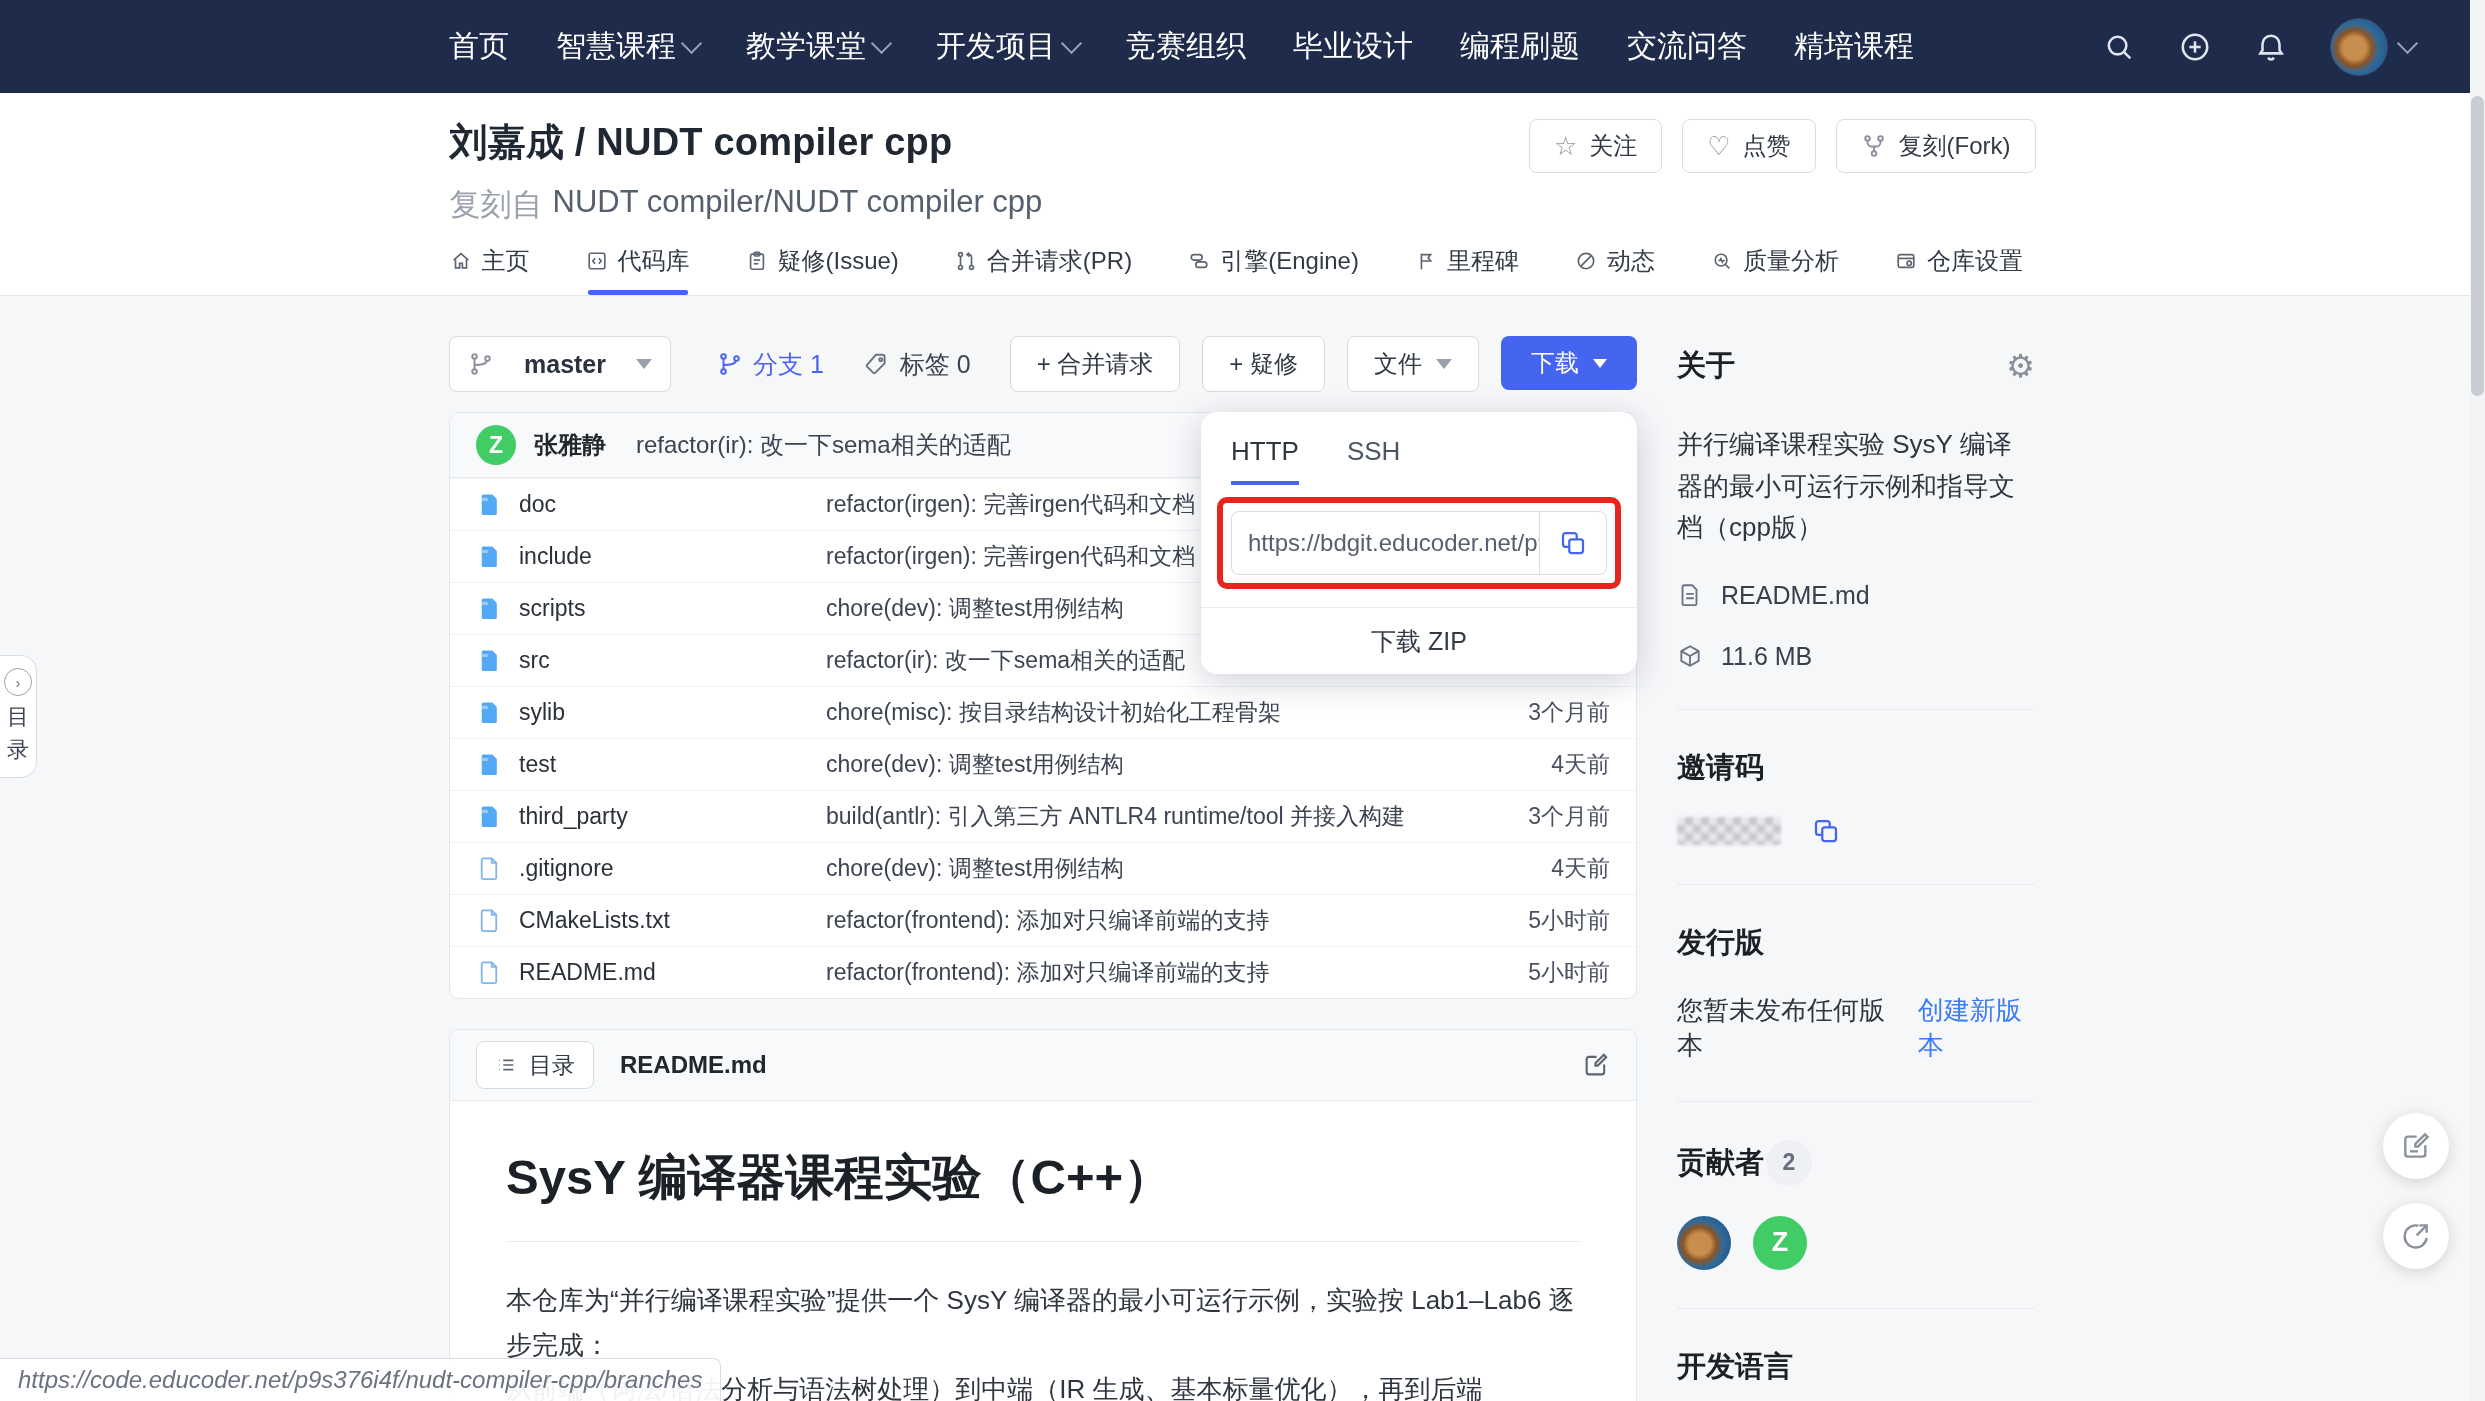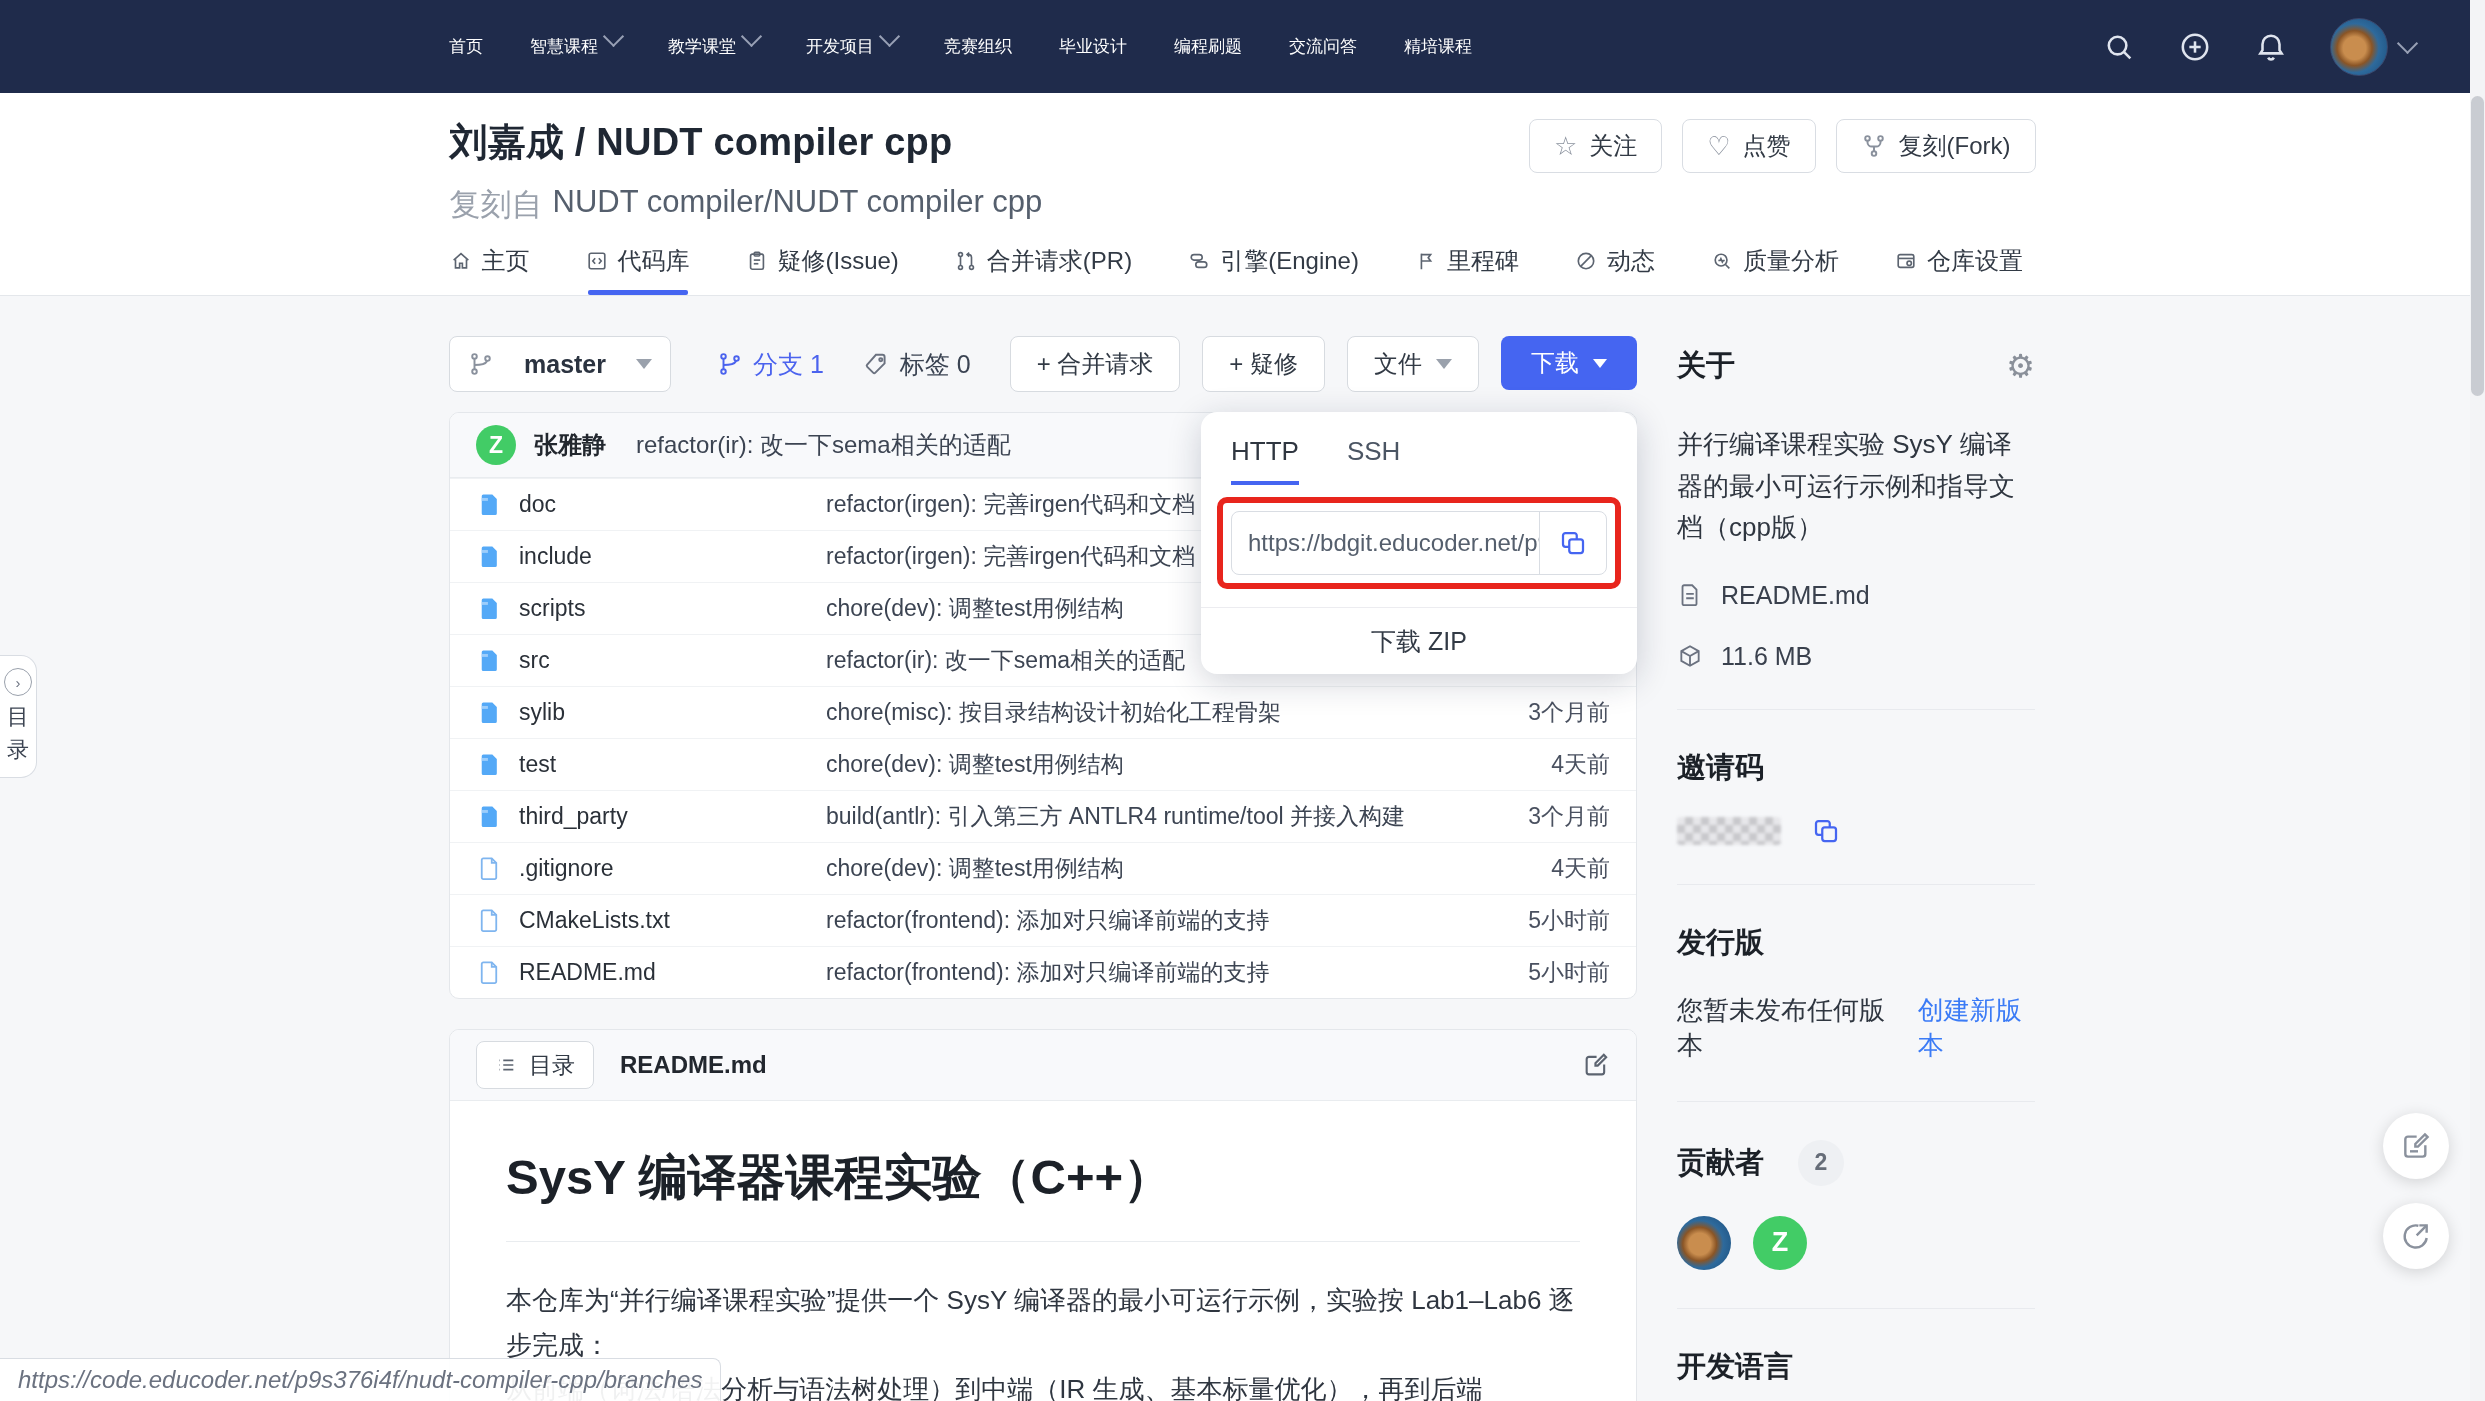--- a/index.html
+++ b/index.html
@@ -4,21 +4,21 @@
 <style>
   html,body{margin:0;padding:0;}
   .page{position:relative;width:2485px;height:1401px;background:#f6f7f9;overflow:hidden;
         font-family:"Liberation Sans","DejaVu Sans",sans-serif;color:#24292f;}
   svg{display:block;}
 
   
   .topnav{position:absolute;top:0;left:0;right:0;height:93px;background:#1f2b4b;
           display:flex;align-items:center;padding:0 70px 0 449px;box-sizing:border-box;z-index:10;}
   .nav-items{display:flex;align-items:center;gap:47px;}
-  .nav-item{color:#ffffff;font-size:17px;display:flex;align-items:flex-start;gap:8px;cursor:pointer;white-space:nowrap;}
+  .nav-item{color:#ffffff;font-size:30px;display:flex;align-items:center;gap:8px;cursor:pointer;white-space:nowrap;}
   .nav-chev{width:13px;height:13px;border-right:2px solid #98a0b5;border-bottom:2px solid #98a0b5;
             transform:rotate(45deg);margin-top:-6px;}
   .nav-right{margin-left:auto;display:flex;align-items:center;gap:42px;color:#e7ebf4;}
   .avatar-sm{width:56px;height:56px;border-radius:50%;border:1px solid #3a486e;
              background:radial-gradient(circle at 42% 52%,#c98d4e 0 26%,#8a5526 40%,#2e6a9c 56%,#184a78 100%);}
   .avatar-wrap{display:flex;align-items:center;gap:12px;}
 
   
   .header-band{position:absolute;top:93px;left:0;right:0;height:203px;background:#ffffff;
                border-bottom:1px solid #e4e7eb;box-sizing:border-box;z-index:5;}
@@ -105,21 +105,21 @@
   .sb-row{margin-top:32px;display:flex;align-items:center;gap:18px;color:#39404d;font-size:25px;}
   .sb-row .sicon{color:#6b7280;}
   .sb-div{border-top:1px solid #e8eaee;margin:38px 0;}
   .invite-row{margin-top:28px;display:flex;align-items:center;gap:30px;}
   .invite-code{width:104px;height:28px;border-radius:4px;
                background:repeating-conic-gradient(#c8c8cc 0% 25%, #e7e7ea 0% 50%);background-size:16px 16px;
                filter:blur(1.5px);}
   .release-row{margin-top:30px;display:flex;gap:30px;font-size:26px;align-items:center;}
   .release-empty{color:#2f3640;}
   .link-blue{color:#3b7bf6;cursor:pointer;}
-  .contrib-head{display:flex;align-items:center;gap:34px;}
+  .contrib-head{display:flex;align-items:center;gap:2px;}
   .badge{width:46px;height:46px;border-radius:50%;background:#eef0f3;color:#666d78;font-size:23px;
          display:flex;align-items:center;justify-content:center;}
   .avatars{margin-top:30px;display:flex;gap:22px;}
   .av{width:54px;height:54px;border-radius:50%;cursor:pointer;}
   .av-img{background:radial-gradient(circle at 42% 52%,#c98d4e 0 26%,#8a5526 40%,#2e6a9c 56%,#184a78 100%);}
   .av-z{background:#42cc66;color:#fff;display:flex;align-items:center;justify-content:center;
         font-size:27px;font-weight:700;}
 
   
   .left-tab{position:absolute;left:0;top:655px;width:36px;padding:12px 0 14px;background:#fff;

